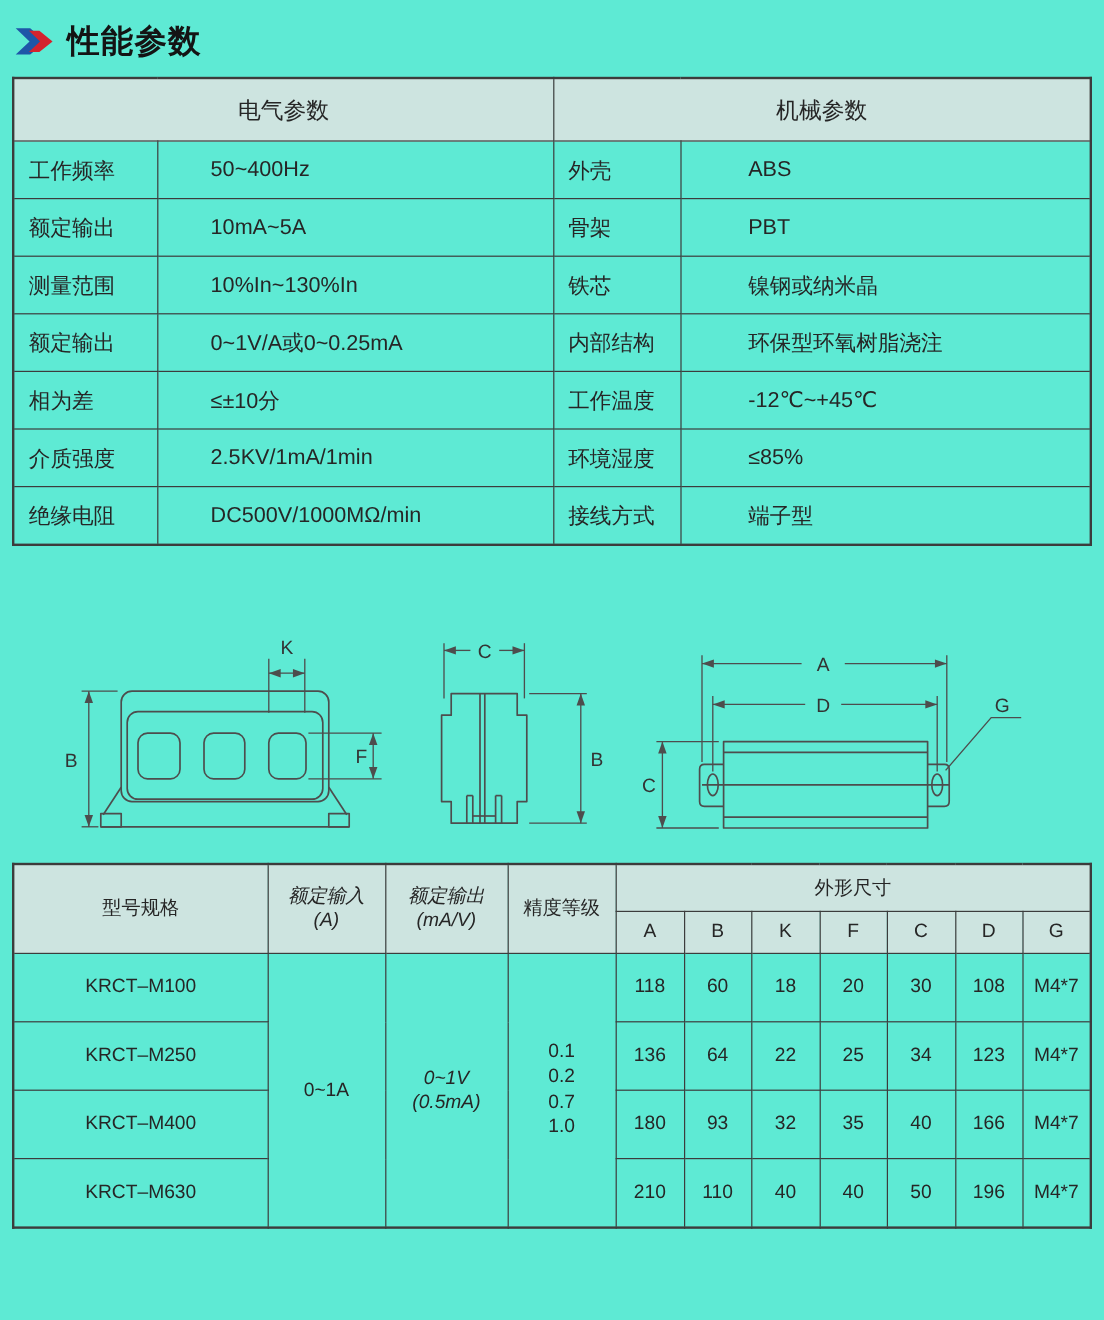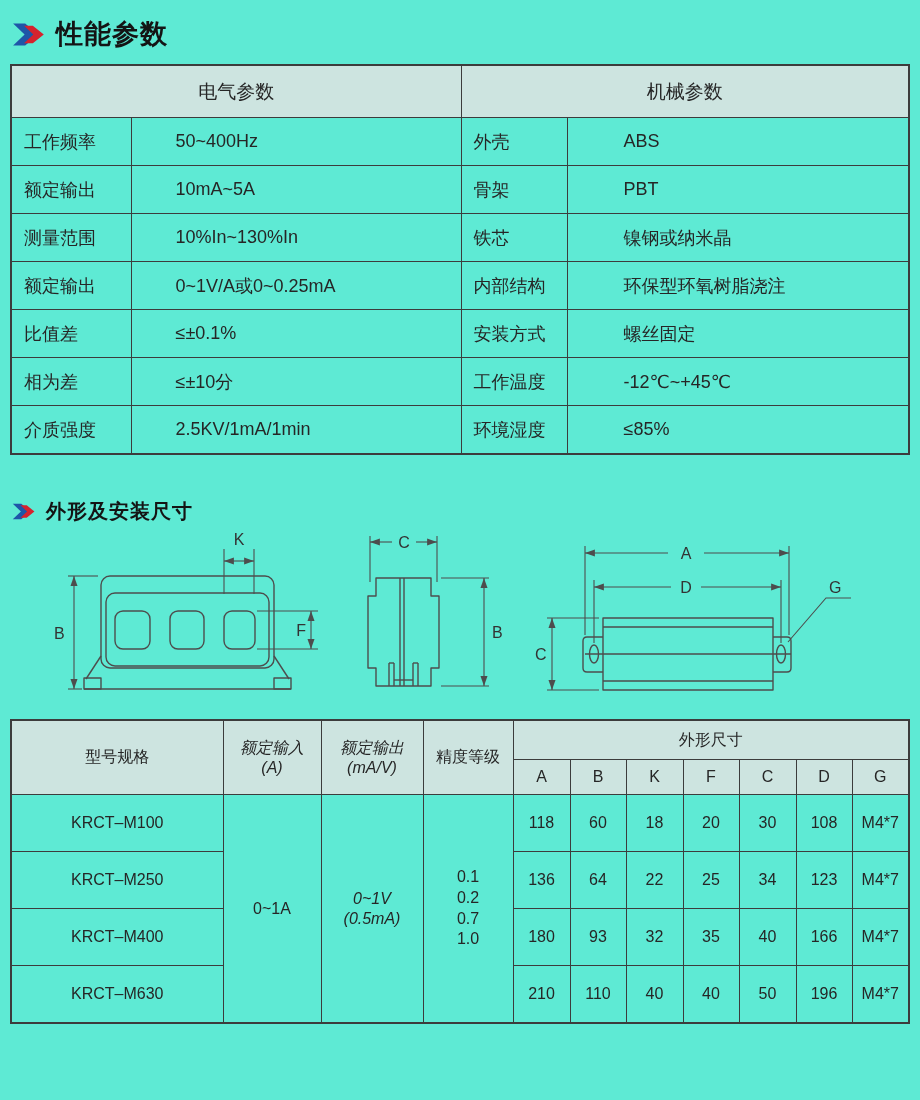--- a/index.html
+++ b/index.html
@@ -83,47 +83,40 @@
       <td class="lbl">铁芯</td>
       <td class="val-m">镍钢或纳米晶</td>
     </tr>
     <tr>
       <td class="lbl">额定输出</td>
       <td class="val-e">0~1V/A或0~0.25mA</td>
       <td class="lbl">内部结构</td>
       <td class="val-m">环保型环氧树脂浇注</td>
     </tr>
     <tr>
-      <td class="lbl">比值差</td>
-      <td class="val-e">≤±0.1%</td>
-      <td class="lbl">安装方式</td>
-      <td class="val-m">螺丝固定</td>
-    </tr>
-    <tr>
       <td class="lbl">相为差</td>
       <td class="val-e">≤±10分</td>
       <td class="lbl">工作温度</td>
       <td class="val-m">-12℃~+45℃</td>
     </tr>
     <tr>
       <td class="lbl">介质强度</td>
       <td class="val-e">2.5KV/1mA/1min</td>
       <td class="lbl">环境湿度</td>
       <td class="val-m">≤85%</td>
     </tr>
+    <tr>
+      <td class="lbl">绝缘电阻</td>
+      <td class="val-e">DC500V/1000MΩ/min</td>
+      <td class="lbl">接线方式</td>
+      <td class="val-m">端子型</td>
+    </tr>
   </tbody>
     </table>
 
-  <div class="sec-head small" style="left:12px;top:498px;">
-    <svg width="24" height="19" viewBox="0 0 31 24">
-      <path d="M1,2 L12,2 L24,12 L12,22 L1,22 L11.5,12 Z" fill="#1e56a8"></path>
-      <path d="M11,4 L19,4 L29,12 L19,20 L11,20 L19.5,12 Z" fill="#d5232e"></path>
-    </svg>
-    <span class="title">外形及安装尺寸</span>
-  </div>
 
   <svg class="draw" style="left:32px;top:532px;" width="300" height="176" viewBox="0 0 300 176">
     <defs>
       <marker id="arr" viewBox="0 0 10 8" markerWidth="10" markerHeight="8" refX="9.5" refY="4" orient="auto-start-reverse">
         <path d="M0.5,0.8 L9.5,4 L0.5,7.2 Z" fill="#4d4d4d"></path>
       </marker>
     </defs>
 
     <rect class="ln" x="69" y="44" width="173" height="92" rx="9"></rect>
     <rect class="ln" x="74" y="61" width="163" height="73" rx="9"></rect>

